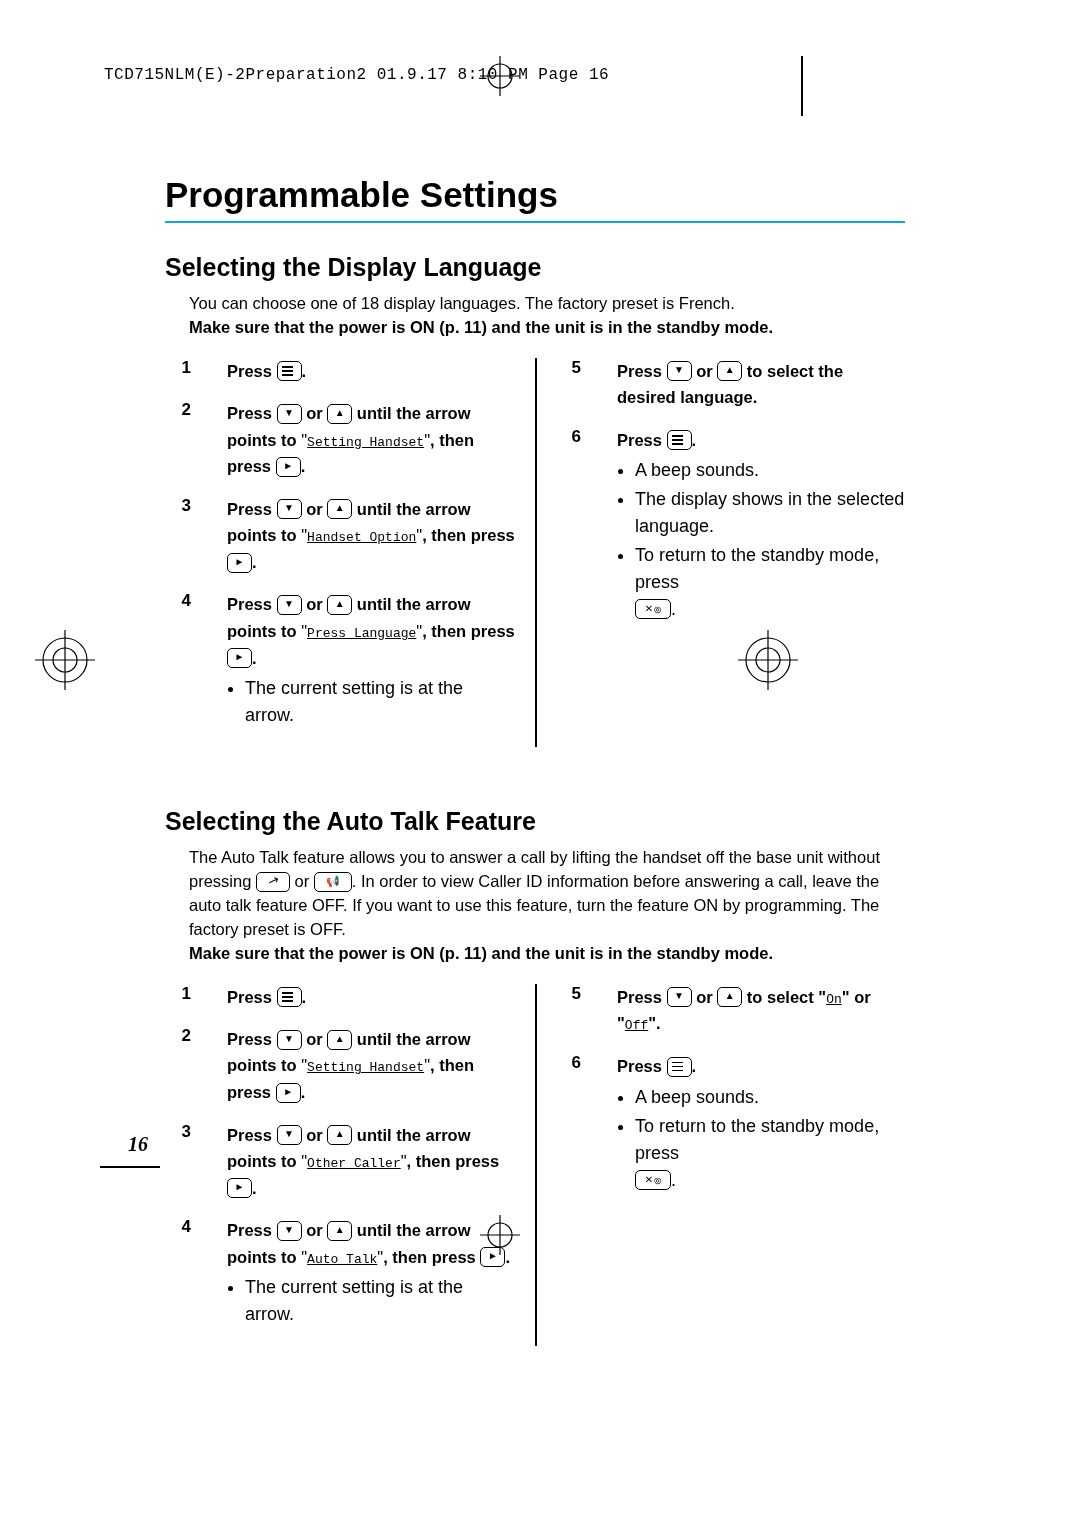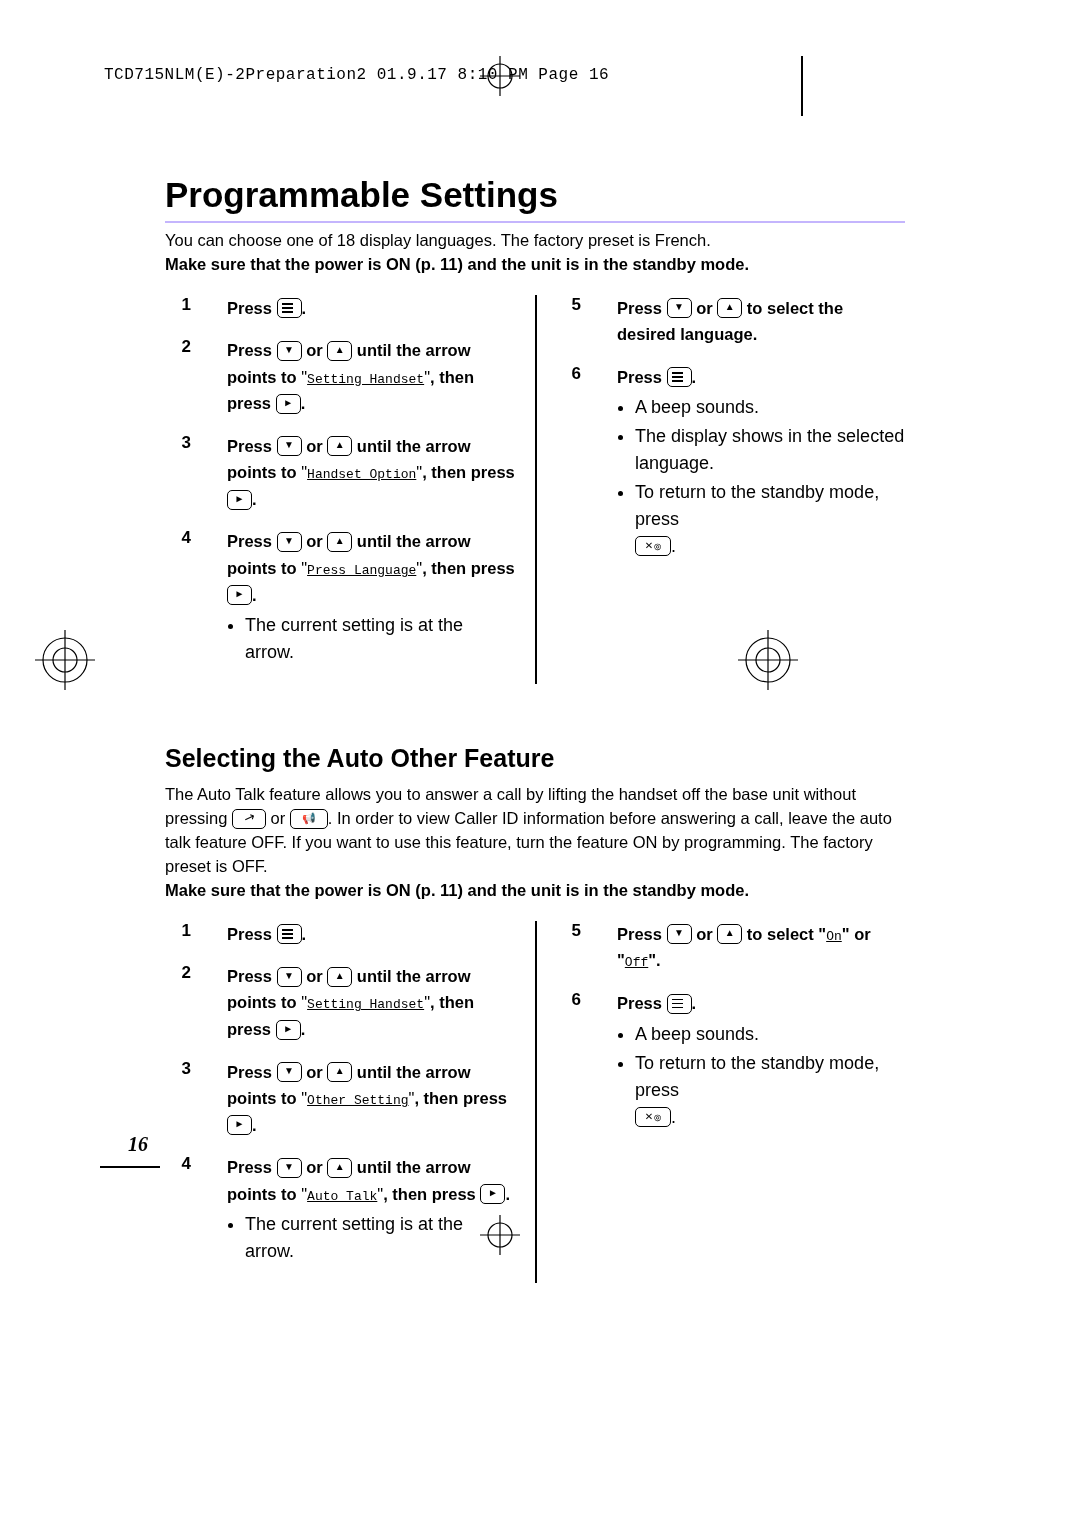--- a/index.html
+++ b/index.html
@@ -59,31 +59,32 @@
     position: absolute;
     top: 150px;
     left: 165px;
     width: 740px;
   }
   h1.title {
     font-size: 35px;
     font-weight: bold;
     margin: 25px 0 6px 0;
     padding-bottom: 6px;
-    border-bottom: 2px solid #c4b5fd;
+    border-bottom: 2px solid #0ea5e9;
   }
   h2.section {
     font-size: 25px;
     font-weight: bold;
     margin: 30px 0 10px 0;
   }
   .intro {
     font-size: 16.5px;
     line-height: 1.45;
     margin-bottom: 4px;
+    margin-left: 24px;
   }
   .intro-line {
     display: block;
   }
   .standby {
     font-weight: bold;
   }
   .columns {
     display: flex;
     gap: 0;
@@ -217,20 +218,21 @@
     <circle cx="35" cy="35" r="12" stroke="#000" stroke-width="1.2" fill="none"></circle>
     <circle cx="35" cy="35" r="22" stroke="#000" stroke-width="1.2" fill="none"></circle>
     <line x1="35" y1="5" x2="35" y2="65" stroke="#000" stroke-width="1.2"></line>
     <line x1="5" y1="35" x2="65" y2="35" stroke="#000" stroke-width="1.2"></line>
   </svg>
 
   <div class="content">
 
     <h1 class="title">Programmable Settings</h1>
 
+    <h2 class="section">Selecting the Display Language</h2>
 
     <div class="intro">
       <span class="intro-line">You can choose one of 18 display languages. The factory preset is French.</span>
       <span class="intro-line standby">Make sure that the power is ON (p. 11) and the unit is in the standby mode.</span>
     </div>
 
     <div class="columns" style="min-height:260px;">
       <div class="divider"></div>
 
       <div class="col left">
@@ -283,21 +285,21 @@
             <ul class="bullets">
               <li>A beep sounds.</li>
               <li>The display shows in the selected language.</li>
               <li><span>To return to the standby mode, press </span><br><span class="icon-btn off"></span>.</li>
             </ul>
           </div>
         </div>
       </div>
     </div>
 
-    <h2 class="section" style="margin-top:60px;">Selecting the Auto Other Feature</h2>
+    <h2 class="section" style="margin-top:60px;">Selecting the Auto Talk Feature</h2>
 
     <div class="intro">
       <span>The Auto Talk feature allows you to answer a call by lifting the handset off the base unit without pressing </span><span class="icon-btn talk"></span><span> or </span><span class="icon-btn sp"></span><span>. In order to view Caller ID information before answering a call, leave the auto talk feature OFF. If you want to use this feature, turn the feature ON by programming. The factory preset is OFF.</span>
       <br>
       <span class="standby">Make sure that the power is ON (p. 11) and the unit is in the standby mode.</span>
     </div>
 
     <div class="columns" style="min-height:270px;">
       <div class="divider"></div>
 
@@ -313,21 +315,21 @@
         <div class="step">
           <div class="step-num">2</div>
           <div class="step-body">
             <strong>Press </strong><span class="icon-btn down"></span><strong> or </strong><span class="icon-btn up"></span><strong> until the arrow points to </strong>"<span class="mono">Setting Handset</span>"<strong>, then press </strong><span class="icon-btn right"></span><strong>.</strong>
           </div>
         </div>
 
         <div class="step">
           <div class="step-num">3</div>
           <div class="step-body">
-            <strong>Press </strong><span class="icon-btn down"></span><strong> or </strong><span class="icon-btn up"></span><strong> until the arrow points to </strong>"<span class="mono">Other Setting</span>"<strong>, then press </strong><span class="icon-btn right"></span><strong>.</strong>
+            <strong>Press </strong><span class="icon-btn down"></span><strong> or </strong><span class="icon-btn up"></span><strong> until the arrow points to </strong>"<span class="mono">Other Caller</span>"<strong>, then press </strong><span class="icon-btn right"></span><strong>.</strong>
           </div>
         </div>
 
         <div class="step">
           <div class="step-num">4</div>
           <div class="step-body">
             <strong>Press </strong><span class="icon-btn down"></span><strong> or </strong><span class="icon-btn up"></span><strong> until the arrow points to </strong>"<span class="mono">Auto Talk</span>"<strong>, then press </strong><span class="icon-btn right"></span><strong>.</strong>
             <ul class="bullets">
               <li>The current setting is at the arrow.</li>
             </ul>

